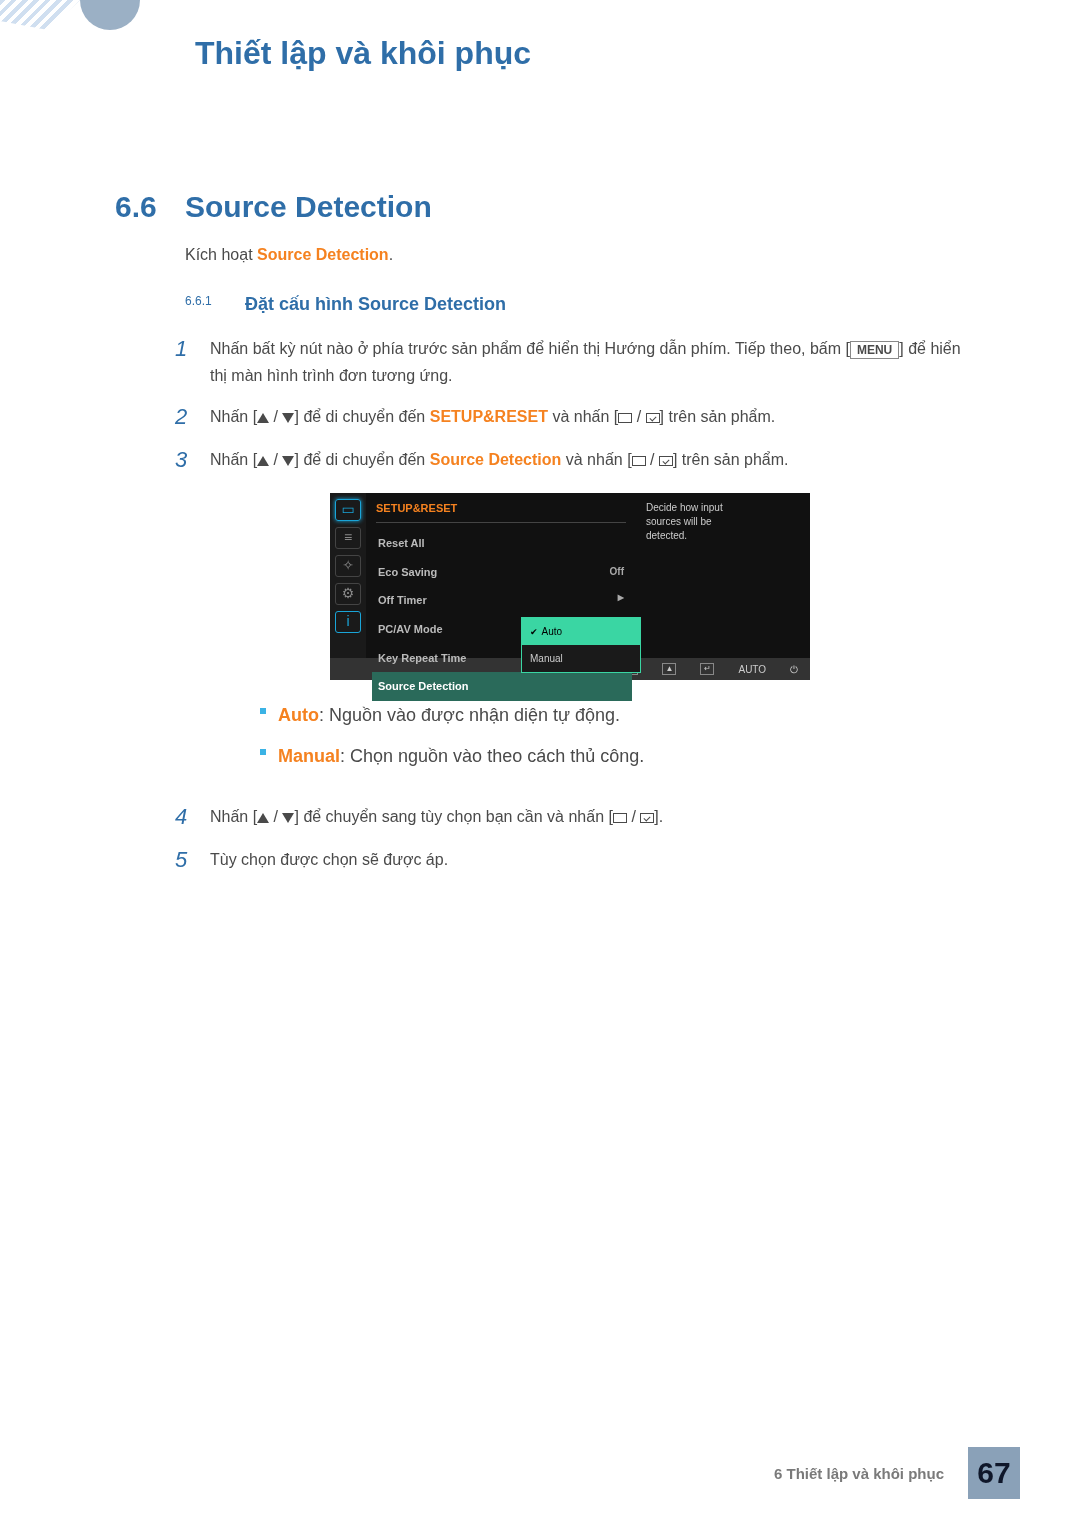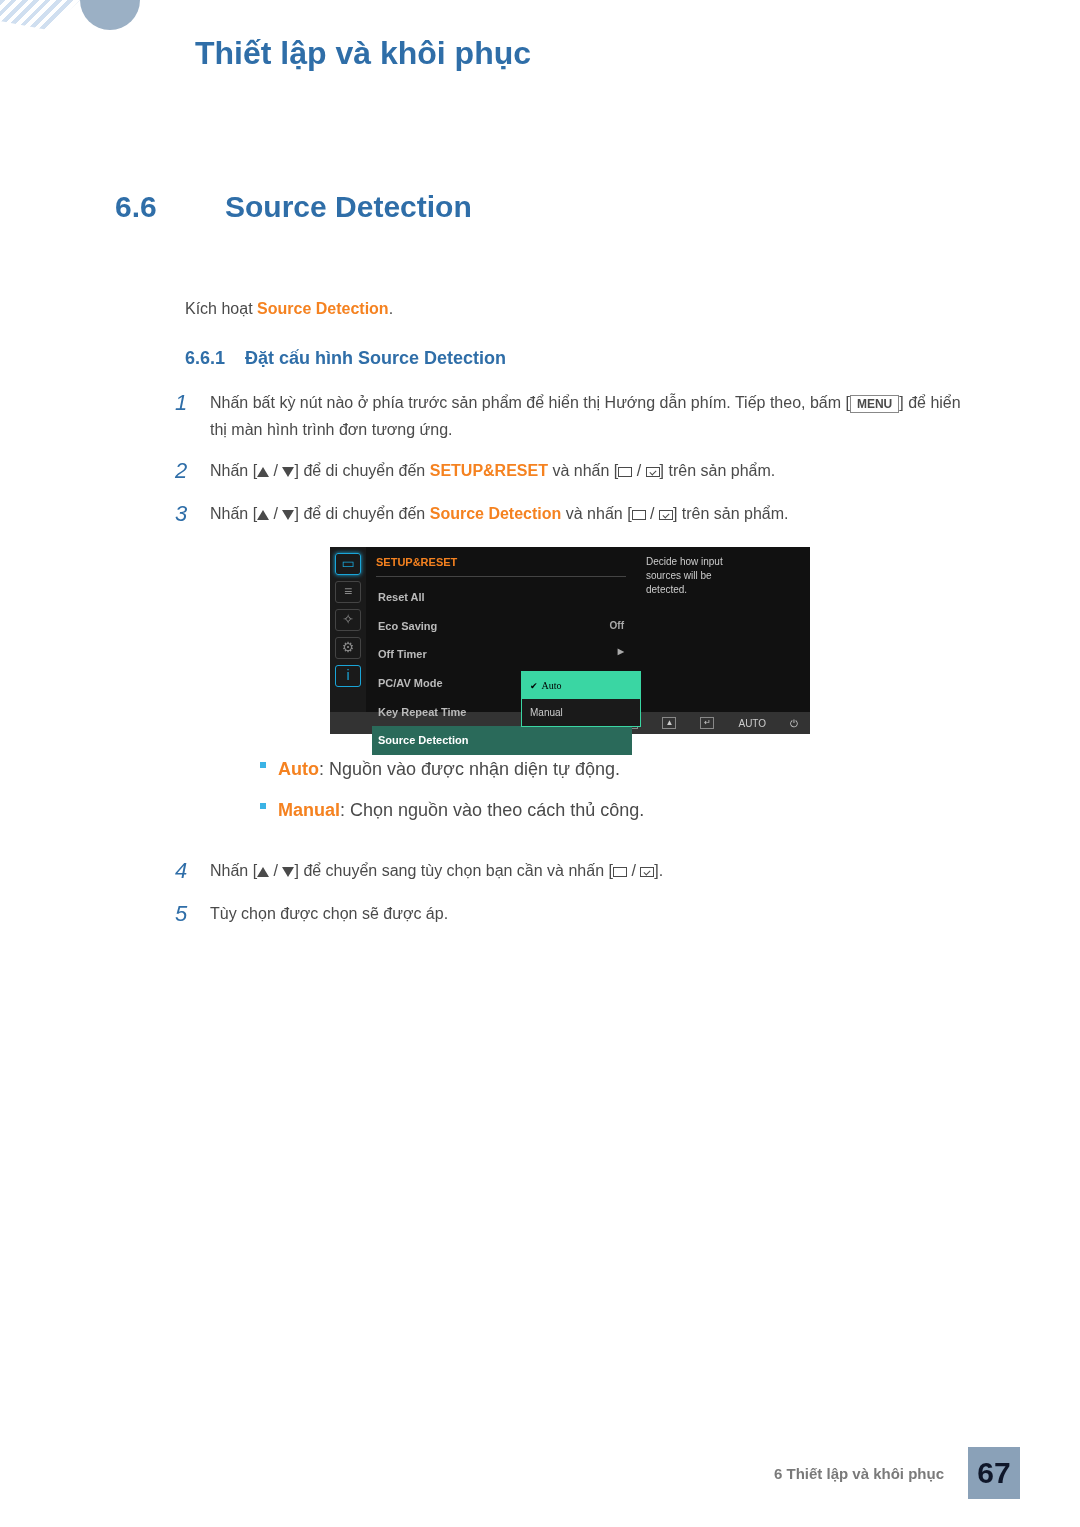--- a/index.html
+++ b/index.html
@@ -33,21 +33,21 @@
     font-size: 32px;
     font-weight: bold;
     color: #2f6ea8;
   }
   .content {
     position: absolute;
     top: 190px;
     left: 115px;
     right: 115px;
   }
-  .section-row { display: flex; margin-bottom: 76px; gap: 40px; }
+  .section-row { display: flex; margin-bottom: 22px; }
   .section-num {
     font-size: 30px;
     font-weight: bold;
     color: #2f6ea8;
     width: 70px;
     flex-shrink: 0;
   }
   .section-title {
     font-size: 30px;
     font-weight: bold;
@@ -58,22 +58,22 @@
     margin-left: 70px;
     margin-bottom: 30px;
   }
   .orange-bold { font-weight: bold; color: #f58220; }
   .subsection-row {
     display: flex;
     margin-left: 70px;
     margin-bottom: 20px;
   }
   .subsection-num {
-    font-size: 18px;
-    font-weight: bold;
+    font-size: 12px;
+    font-weight: normal;
     color: #2f6ea8;
     width: 60px;
     flex-shrink: 0;
   }
   .subsection-title {
     font-size: 18px;
     font-weight: bold;
     color: #2f6ea8;
   }
   .step { display: flex; margin-left: 60px; margin-bottom: 14px; }
@@ -218,21 +218,20 @@
     background: #1a1a1a;
   }
   .osd-popup-item {
     padding: 5px 8px;
     font-size: 10px;
     color: #ccc;
   }
   .osd-popup-item.sel {
     background: #3ad6a3;
     color: #000;
-    font-family: Liberation Serif, serif;
   }
   .osd-check { color: #000; margin-right: 4px; font-size: 9px; }
   .osd-footer {
     height: 22px;
     background: #333;
     display: flex;
     justify-content: flex-end;
     align-items: center;
     gap: 24px;
     padding: 0 12px;

